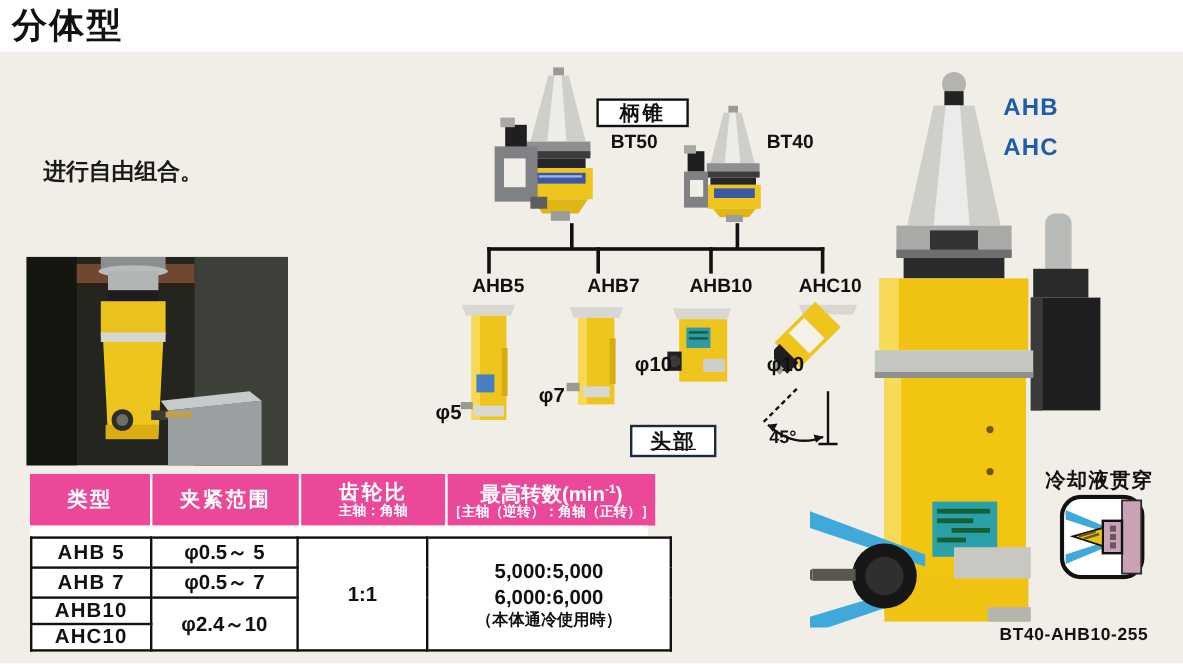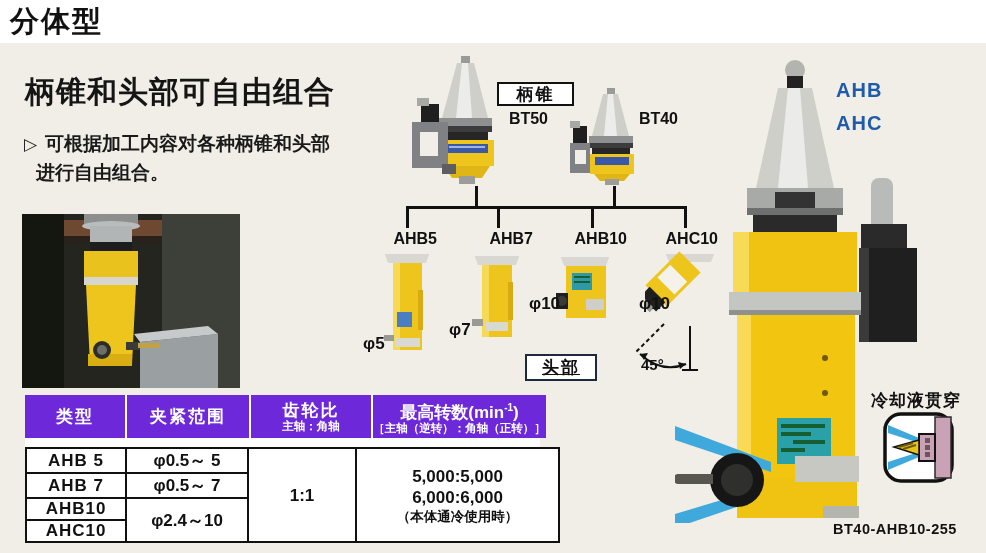--- a/index.html
+++ b/index.html
@@ -27,21 +27,21 @@
   .dia-label { position:absolute; font-size:17px; font-weight:700; color:#111; }
   .angle-label { position:absolute; font-size:15px; font-weight:700; color:#111; }
 
   .series-name { left:836px; top:74px; font-size:20px; font-weight:800; color:#1e5cab; line-height:33px; letter-spacing:1px; }
   .coolant-label { left:871px; top:389px; font-size:17px; font-weight:800; color:#111; letter-spacing:1px; }
   .code-label { left:833px; top:521px; font-size:14.5px; font-weight:700; color:#111; letter-spacing:0.5px; }
 
   
   .spec-header { position:absolute; left:25px; top:395px; width:515px; height:43px;
                  display:grid; grid-template-columns:100px 122px 120px 173px; column-gap:2px; background:#fff; }
-  .spec-header .hcell { background:#6d28d9; color:#fff; display:flex; flex-direction:column;
+  .spec-header .hcell { background:#ec4899; color:#fff; display:flex; flex-direction:column;
                         align-items:center; justify-content:center; text-align:center; }
   .hmain { font-size:17px; font-weight:800; letter-spacing:2px; line-height:19px; }
   .hsub  { font-size:11.5px; font-weight:700; letter-spacing:0; line-height:13px; }
   .hmain sup { font-size:10px; vertical-align:super; letter-spacing:0; }
   .gap-strip { position:absolute; left:25px; top:438px; width:515px; height:9px; background:#fdfdfb; }
 
   table.spec { position:absolute; left:25px; top:447px; border-collapse:collapse; table-layout:fixed; }
   table.spec td { border:2px solid #111; height:22px; text-align:center; vertical-align:middle;
                   font-size:17px; color:#111; background:#fff; }
   td.t-type { width:100px; background:#bcdcc4; font-weight:800; letter-spacing:1px; }
@@ -52,23 +52,21 @@
   .speed-note { font-size:13.5px; line-height:18px; font-weight:600; }
 </style>
 </head>
 <body>
 
 <div id="stage">
   <div class="panel"></div>
 
   <div class="abs page-title">分体型</div>
 
-  <div class="abs intro-heading">柄锥和头部可自由组合</div>
   <div class="abs intro-bullet">
-    <div><span class="marker">▷</span><span>可根据加工内容对各种柄锥和头部</span></div>
     <div class="intro-line2">进行自由组合。</div>
   </div>
 
   <svg class="abs" style="left:22px; top:214px;" width="218" height="174" viewBox="0 0 218 174">
     <rect x="0" y="0" width="218" height="174" fill="#23251e"></rect>
     <rect x="0" y="0" width="42" height="174" fill="#141610"></rect>
     <rect x="140" y="0" width="78" height="174" fill="#3c4039"></rect>
     <rect x="42" y="6" width="98" height="16" fill="#6e4830"></rect>
     <rect x="42" y="22" width="98" height="6" fill="#2a221a"></rect>
     <polygon points="118,128 196,120 196,174 118,174" fill="#9aa0a2"></polygon>

